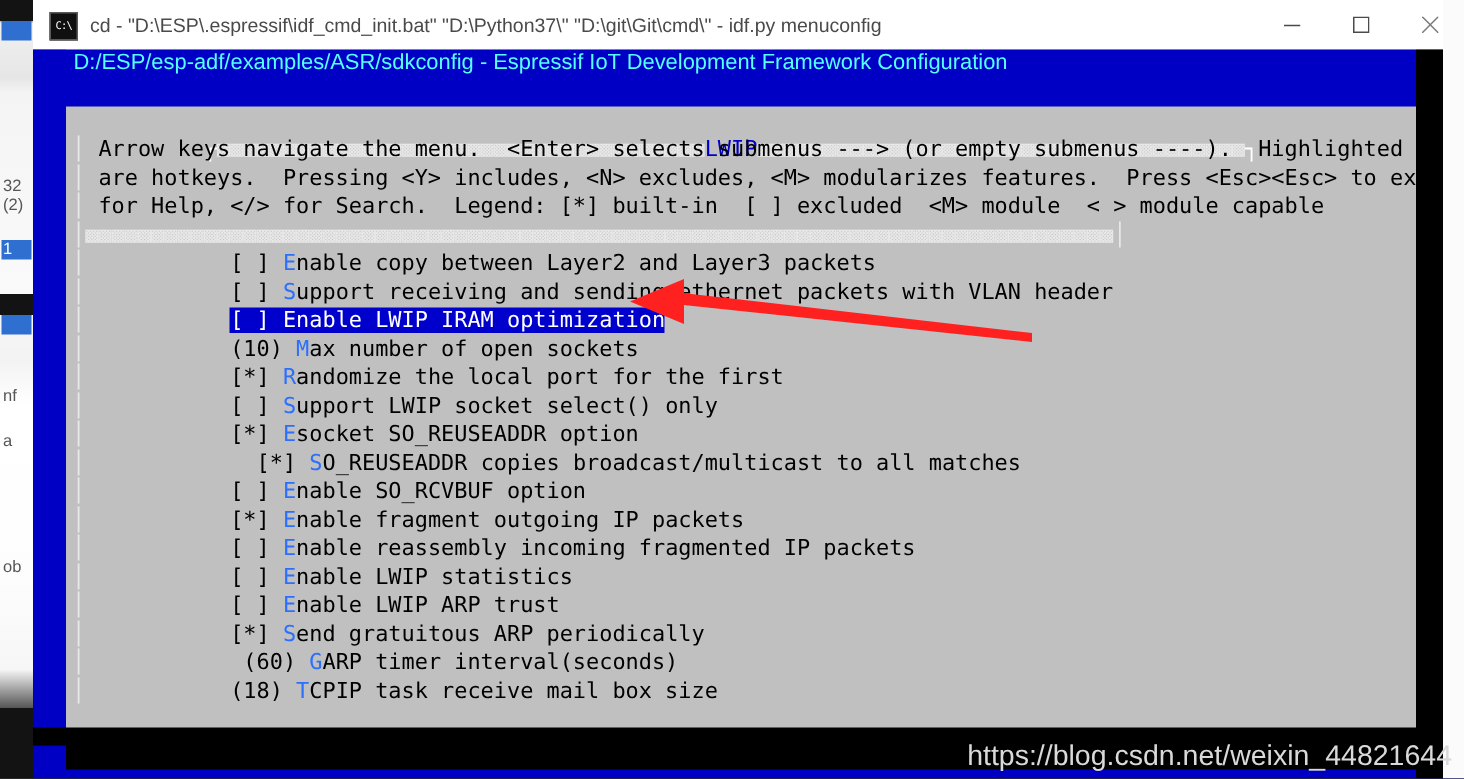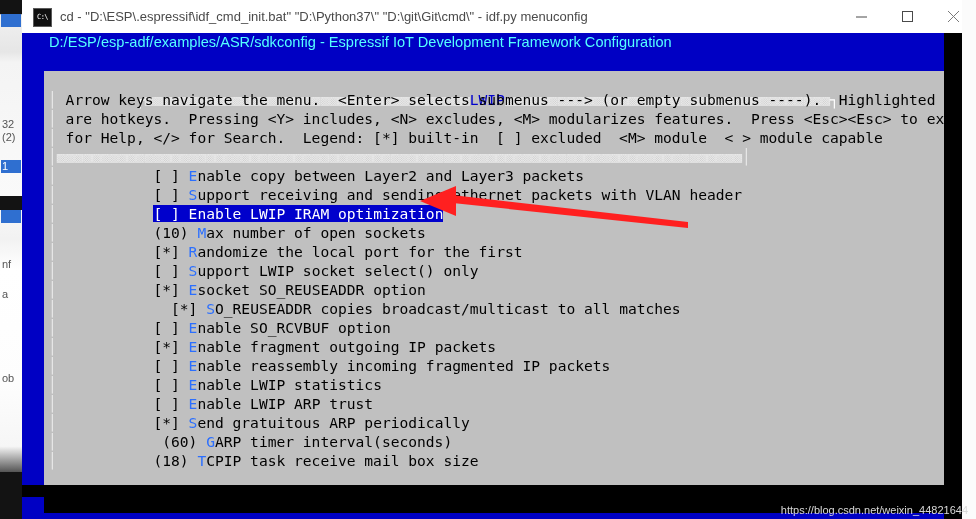--- a/index.html
+++ b/index.html
@@ -100,21 +100,21 @@
   .rightblack{position:absolute;left:922px;top:0;width:18px;height:486px;background:#000;}
   .rightblue{position:absolute;left:940px;top:0;width:14px;height:486px;background:#0000c4;}
   .bottomblack{position:absolute;left:0;top:452px;width:954px;height:12px;background:#000;}
 
   
   .arrow{position:absolute;left:0;top:0;width:976px;height:519px;pointer-events:none;}
 
   
   .watermark{
     position:absolute;right:8px;bottom:3px;
-    font-family:"Liberation Sans",sans-serif;font-size:11px;color:#d9d9d9;
+    font-family:"Liberation Sans",sans-serif;font-size:19px;color:#d9d9d9;
     white-space:nowrap;
   }
 </style>
 </head>
 <body>
 
 <div class="screen">
 
   <div class="desktop-left">
     <div class="blk" style="top:0;height:14px;"></div>

